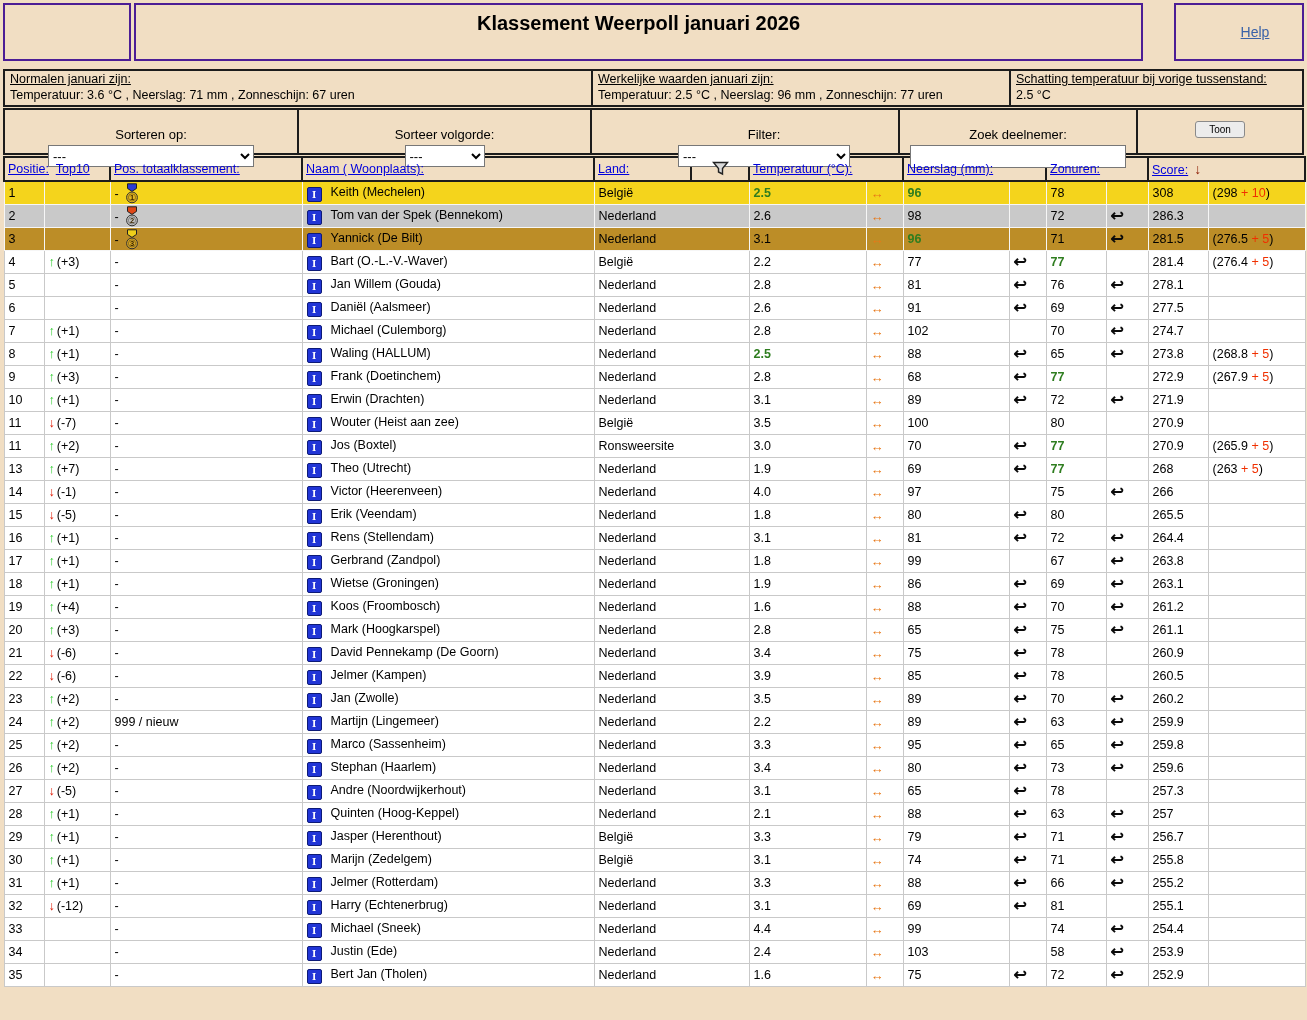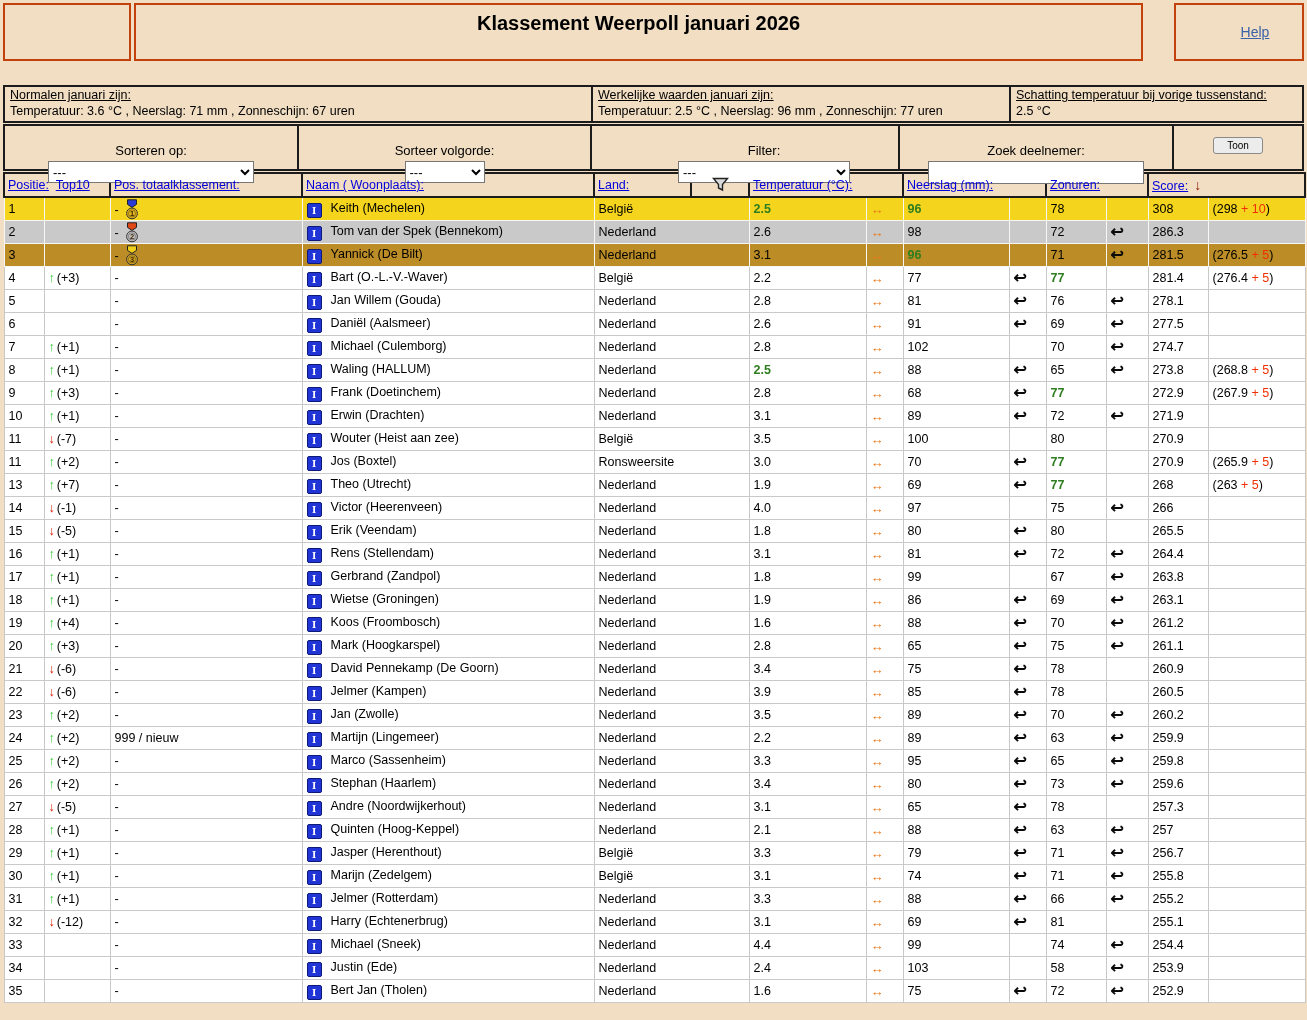--- a/index.html
+++ b/index.html
@@ -5,40 +5,40 @@
   html,body{margin:0;padding:0;}
   body{
     width:1307px;height:1020px;overflow:hidden;
     background:#F1DEC3;
     font-family:"Liberation Sans",sans-serif;
     color:#000;
   }
   .wrap{padding:3px 3px 0 3px;}
   
   .topbar{display:flex;align-items:stretch;}
-  .tbox{border:2px solid #c2410c;background:#F1DEC3;box-sizing:border-box;}
+  .tbox{border:2px solid #4c1d95;background:#F1DEC3;box-sizing:border-box;}
   .box-left{width:128px;height:58px;}
   .box-title{flex:1;height:58px;margin-left:3px;text-align:center;}
   .title{font-size:20px;font-weight:bold;margin-top:7px;}
   .subtitle{font-size:12px;margin-top:1px;}
   .box-help{width:130px;height:58px;margin-left:31px;display:flex;align-items:center;justify-content:center;padding-left:32px;}
   .help-link{color:#3A62A8;font-size:14px;text-decoration:underline;cursor:pointer;}
   
-  .inforow{display:flex;margin-top:24px;}
+  .inforow{display:flex;margin-top:8px;}
   .icell{border:2px solid #1c1c1c;box-sizing:border-box;padding:1px 5px 2px 5px;font-size:12.5px;line-height:1.25;background:#F1DEC3;}
   .icell + .icell{margin-left:-2px;}
   .icell .lbl{text-decoration:underline;}
   .ic1{width:590px;}
   .ic2{width:420px;}
   .ic3{flex:1;}
   
   .ctrlrow{display:flex;margin-top:1px;}
   .cbox{border:2px solid #1c1c1c;box-sizing:border-box;height:47px;text-align:center;background:#F1DEC3;}
   .cbox + .cbox{margin-left:-2px;}
-  .cb1{width:296px;}.cb2{width:295px;}.cb3{width:310px;padding-left:38px;}.cb4{width:276px;}.cb5{flex:1;}
+  .cb1{width:296px;}.cb2{width:295px;}.cb3{width:310px;padding-left:38px;}.cb4{width:240px;}.cb5{flex:1;}
   .clabel{font-size:13px;margin-top:17px;}
   .cbox select{margin-top:3px;font-size:13px;height:22px;background:#fff;border:1px solid #777;}
   .sel-sort{width:206px;}
   .sel-order{width:80px;}
   .sel-filter{width:172px;}
   .search-input{margin-top:3px;width:208px;height:21px;border:1px solid #777;background:#fff;font-size:13px;padding:0 3px;}
   .toon-btn{margin-top:11px;font-size:10px;padding:2px 13px;background:#ECECEC;border:1px solid #8a8a8a;border-radius:3px;color:#000;cursor:pointer;}
   
   table{border-collapse:collapse;table-layout:fixed;width:1301px;margin-top:1px;}
   thead th{

